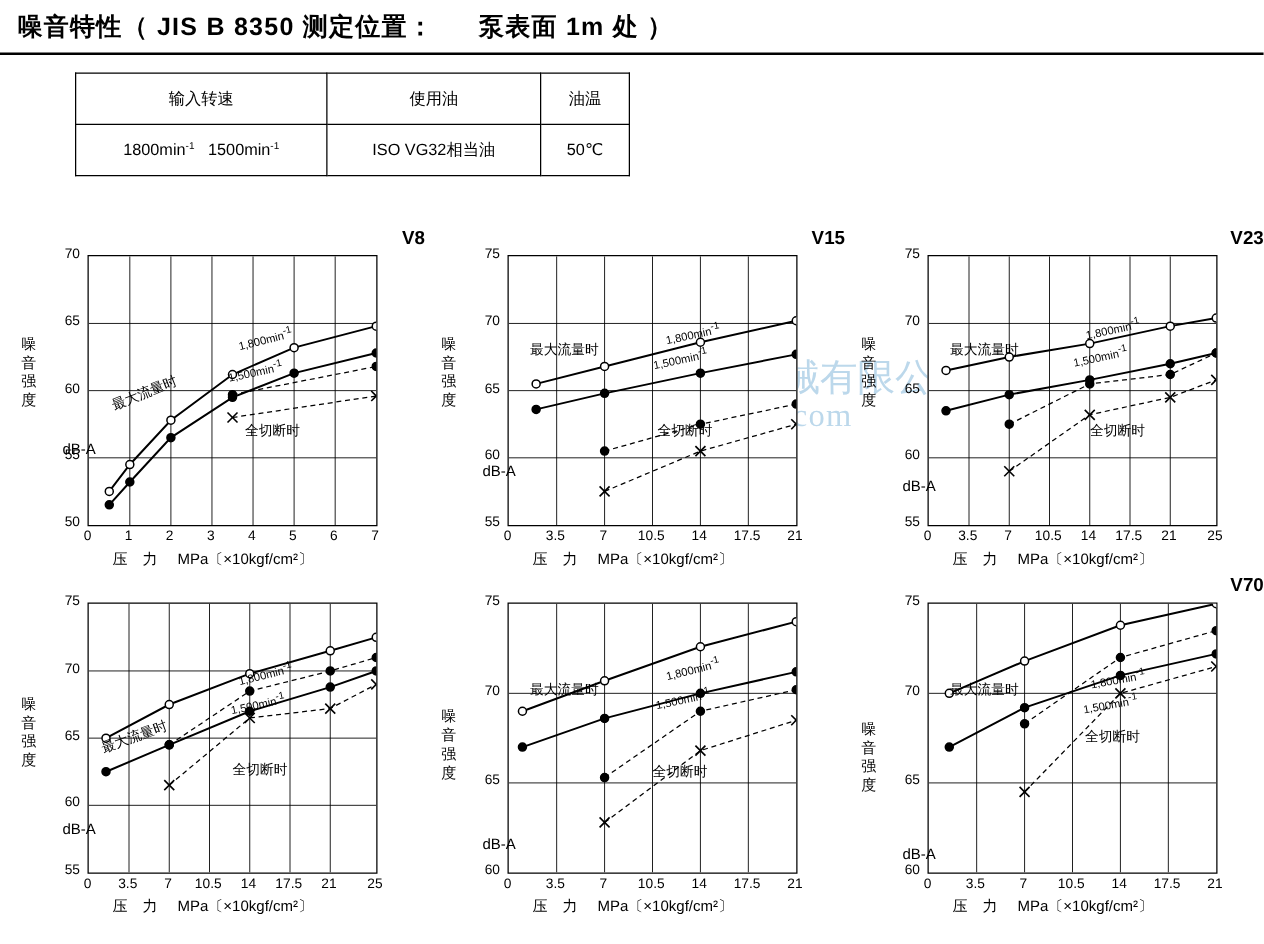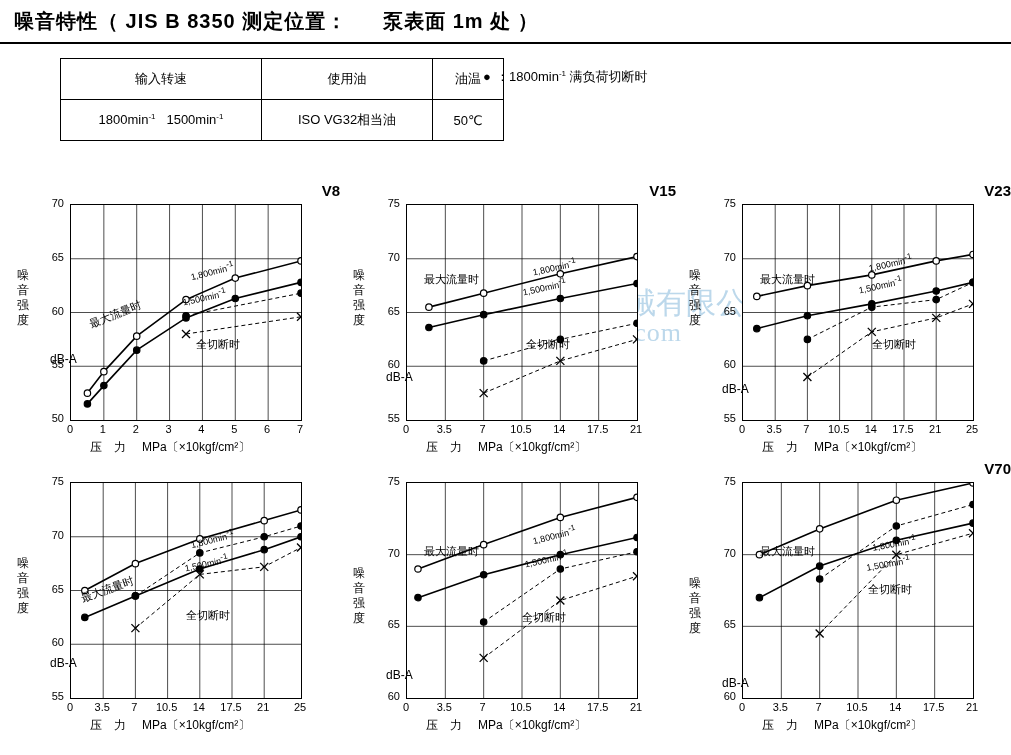--- a/index.html
+++ b/index.html
@@ -92,23 +92,20 @@
       <span>1800min</span><sup>-1</sup>&nbsp;&nbsp;
       <span>1500min</span><sup>-1</sup>
     </td>
     <td class="c2">ISO VG32相当油</td>
     <td class="c3">50℃</td>
   </tr>
 </tbody>
   </table>
 
 <div class="legend">
-  <div>
-    <span class="mk">●</span><span>：1800min</span><sup>-1</sup><span> 满负荷切断时</span>
-  </div>
 </div>
 
 <div class="wm">
   <div>上海台环液压机械有限公司</div>
   <div class="l2">http://www.tyyytw.com</div>
 </div>
 
 <div class="chart" id="chart0" style="left:0px;  top:182px;width:340px;height:270px;">
     <div class="ctitle">V8</div>
     <div class="plot" style="width: 230px; height: 215px;">

